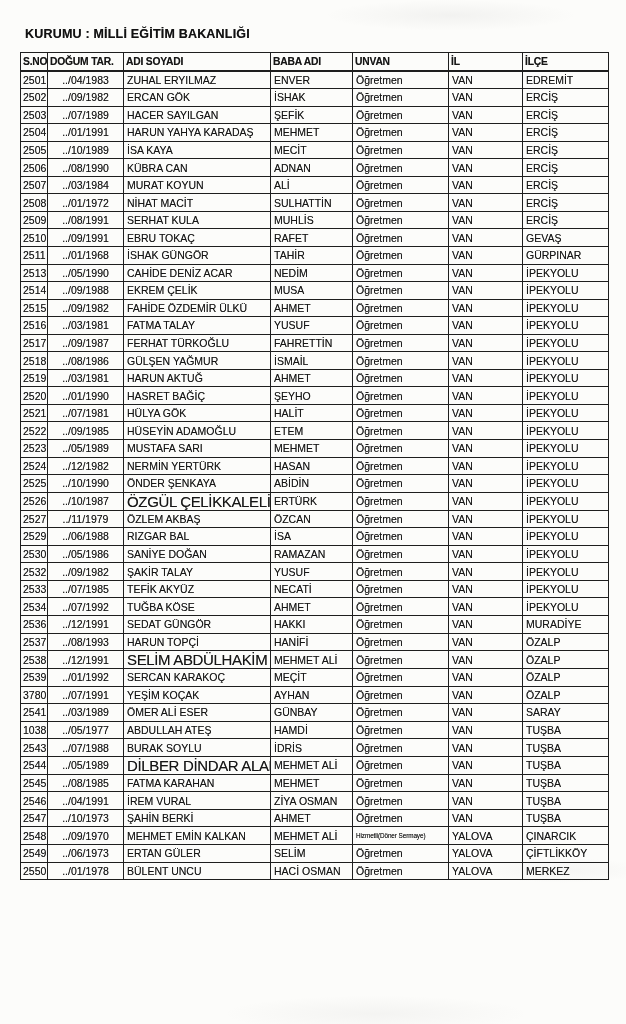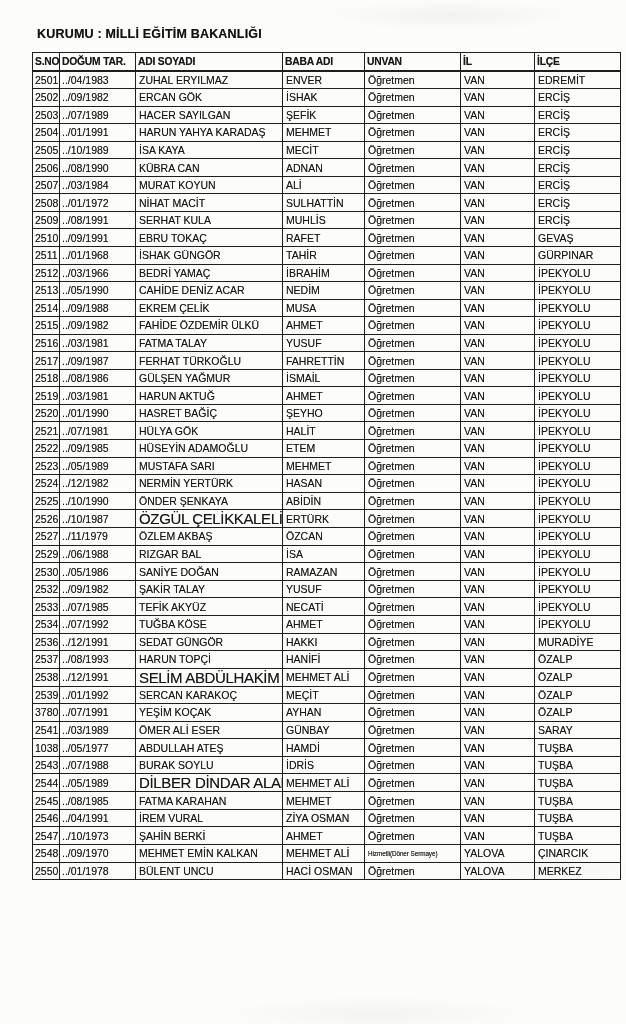--- a/index.html
+++ b/index.html
@@ -7,21 +7,21 @@
     width:626px; height:1024px;
     background:#fcfcfa;
     background-image:
       radial-gradient(ellipse 180px 22px at 72% 1.5%, rgba(110,110,110,0.07), transparent 70%),
       radial-gradient(ellipse 220px 26px at 60% 99%, rgba(110,110,110,0.06), transparent 70%),
       radial-gradient(ellipse 120px 18px at 90% 85%, rgba(110,110,110,0.05), transparent 70%);
     font-family:"Liberation Sans", sans-serif;
     position:relative;
     overflow:hidden;
   }
-  .page { position:absolute; inset:0;margin-left:12px; }
+  .page { position:absolute; inset:0; }
   .doc-title {
     position:absolute; left:25px; top:27px;
     font-size:12.5px; font-weight:bold; color:#121212;
     letter-spacing:0.2px; white-space:nowrap;
     text-shadow:0 0 0.4px rgba(0,0,0,0.55);
   }
   table.personnel {
     position:absolute; left:20px; top:52px;
     width:588px;
     border-collapse:collapse; table-layout:fixed;
@@ -44,21 +44,21 @@
     text-shadow:0 0 0.35px rgba(0,0,0,0.5);
     vertical-align:middle;
   }
   th {
     font-weight:bold; text-align:left;
     font-size:10.3px; letter-spacing:-0.2px;
     padding:0 1px 0 2px;
     border-bottom-width:2px;
   }
   td.c0 { text-align:center; padding-right:3px; }
-  td.c1 { padding-left:2px; }
+  td.c1 { padding-left:2px;text-align:center; }
   td.c2, td.c3, td.c4, td.c5, td.c6 { padding-left:3px; }
   td.fit { font-size:15px; letter-spacing:-0.35px; }
   td.sm  { font-size:6.4px; letter-spacing:-0.1px; }
 </style>
 </head>
 <body>
 
 <div class="page">
   <div class="doc-title">KURUMU : MİLLİ EĞİTİM BAKANLIĞI</div>
 
@@ -177,29 +177,20 @@
         <tr>
           <td class="c0">2511</td>
           <td class="c1">../01/1968</td>
           <td class="c2">İSHAK GÜNGÖR</td>
           <td class="c3">TAHİR</td>
           <td class="c4">Öğretmen</td>
           <td class="c5">VAN</td>
           <td class="c6">GÜRPINAR</td>
         </tr>
         <tr>
-          <td class="c0">2512</td>
-          <td class="c1">../03/1966</td>
-          <td class="c2">BEDRİ YAMAÇ</td>
-          <td class="c3">İBRAHİM</td>
-          <td class="c4">Öğretmen</td>
-          <td class="c5">VAN</td>
-          <td class="c6">İPEKYOLU</td>
-        </tr>
-        <tr>
           <td class="c0">2513</td>
           <td class="c1">../05/1990</td>
           <td class="c2">CAHİDE DENİZ ACAR</td>
           <td class="c3">NEDİM</td>
           <td class="c4">Öğretmen</td>
           <td class="c5">VAN</td>
           <td class="c6">İPEKYOLU</td>
         </tr>
         <tr>
           <td class="c0">2514</td>
@@ -483,20 +474,29 @@
         <tr>
           <td class="c0">2548</td>
           <td class="c1">../09/1970</td>
           <td class="c2">MEHMET EMİN KALKAN</td>
           <td class="c3">MEHMET ALİ</td>
           <td class="c4 sm">Hizmetli(Döner Sermaye)</td>
           <td class="c5">YALOVA</td>
           <td class="c6">ÇINARCIK</td>
         </tr>
         <tr>
+          <td class="c0">2549</td>
+          <td class="c1">../06/1973</td>
+          <td class="c2">ERTAN GÜLER</td>
+          <td class="c3">SELİM</td>
+          <td class="c4">Öğretmen</td>
+          <td class="c5">YALOVA</td>
+          <td class="c6">ÇİFTLİKKÖY</td>
+        </tr>
+        <tr>
           <td class="c0">2550</td>
           <td class="c1">../01/1978</td>
           <td class="c2">BÜLENT UNCU</td>
           <td class="c3">HACİ OSMAN</td>
           <td class="c4">Öğretmen</td>
           <td class="c5">YALOVA</td>
           <td class="c6">MERKEZ</td>
         </tr>
       </tbody>
   </table>

